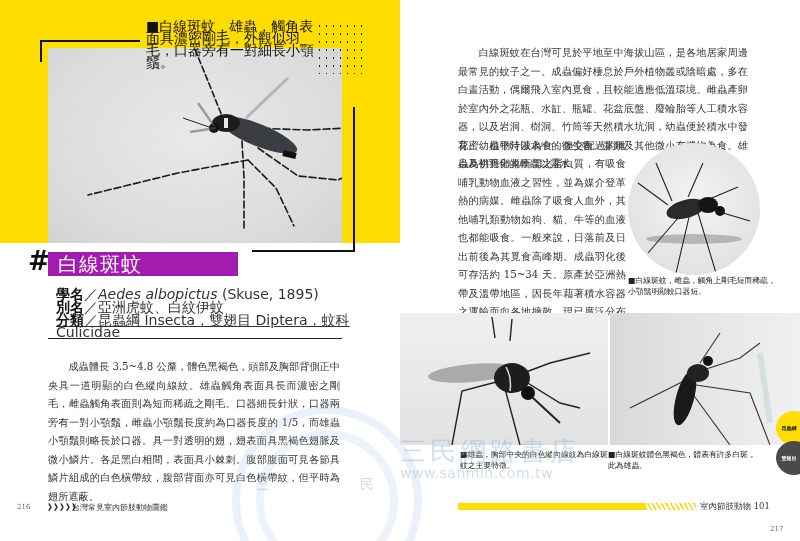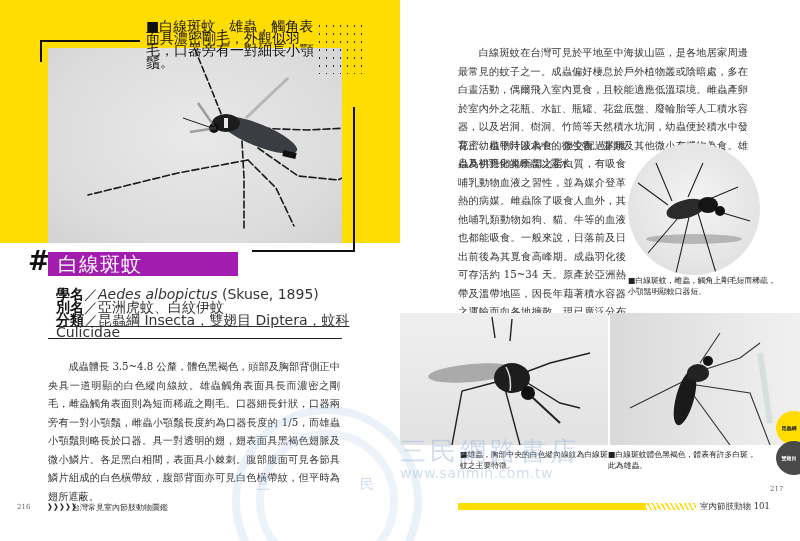--- a/index.html
+++ b/index.html
@@ -101,21 +101,21 @@
   
   .footer-left-num { left: 17px; top: 503px; font-size: 7px; color: #666; }
   .footer-left-arrows { left: 48px; top: 502px; font-size: 8px; color: #111; font-family: "DejaVu Sans", sans-serif; font-weight: bold; letter-spacing: -2px; }
   .footer-left-title { left: 72px; top: 502px; font-size: 8px; color: #333; }
   .footer-right-bar { left: 458px; top: 503px; width: 188px; height: 7px; background: #ffdd00; }
   .footer-right-stripes {
     left: 646px; top: 503px; width: 50px; height: 7px;
     background: repeating-linear-gradient(60deg, #ffdd00 0 1.5px, transparent 1.5px 4px);
   }
   .footer-right-title { left: 700px; top: 501px; font-size: 8.5px; color: #333; }
-  .footer-right-num { left: 770px; top: 485px; font-size: 7px; color: #666; }
+  .footer-right-num { left: 770px; top: 525px; font-size: 7px; color: #666; }
   svg { display: block; }
 </style>
 </head>
 <body>
 
 <div class="abs yellow-panel"></div>
 <div class="abs frame-line-tl-h"></div>
 <div class="abs frame-line-tl-v"></div>
 
 <div class="abs photo-main">

